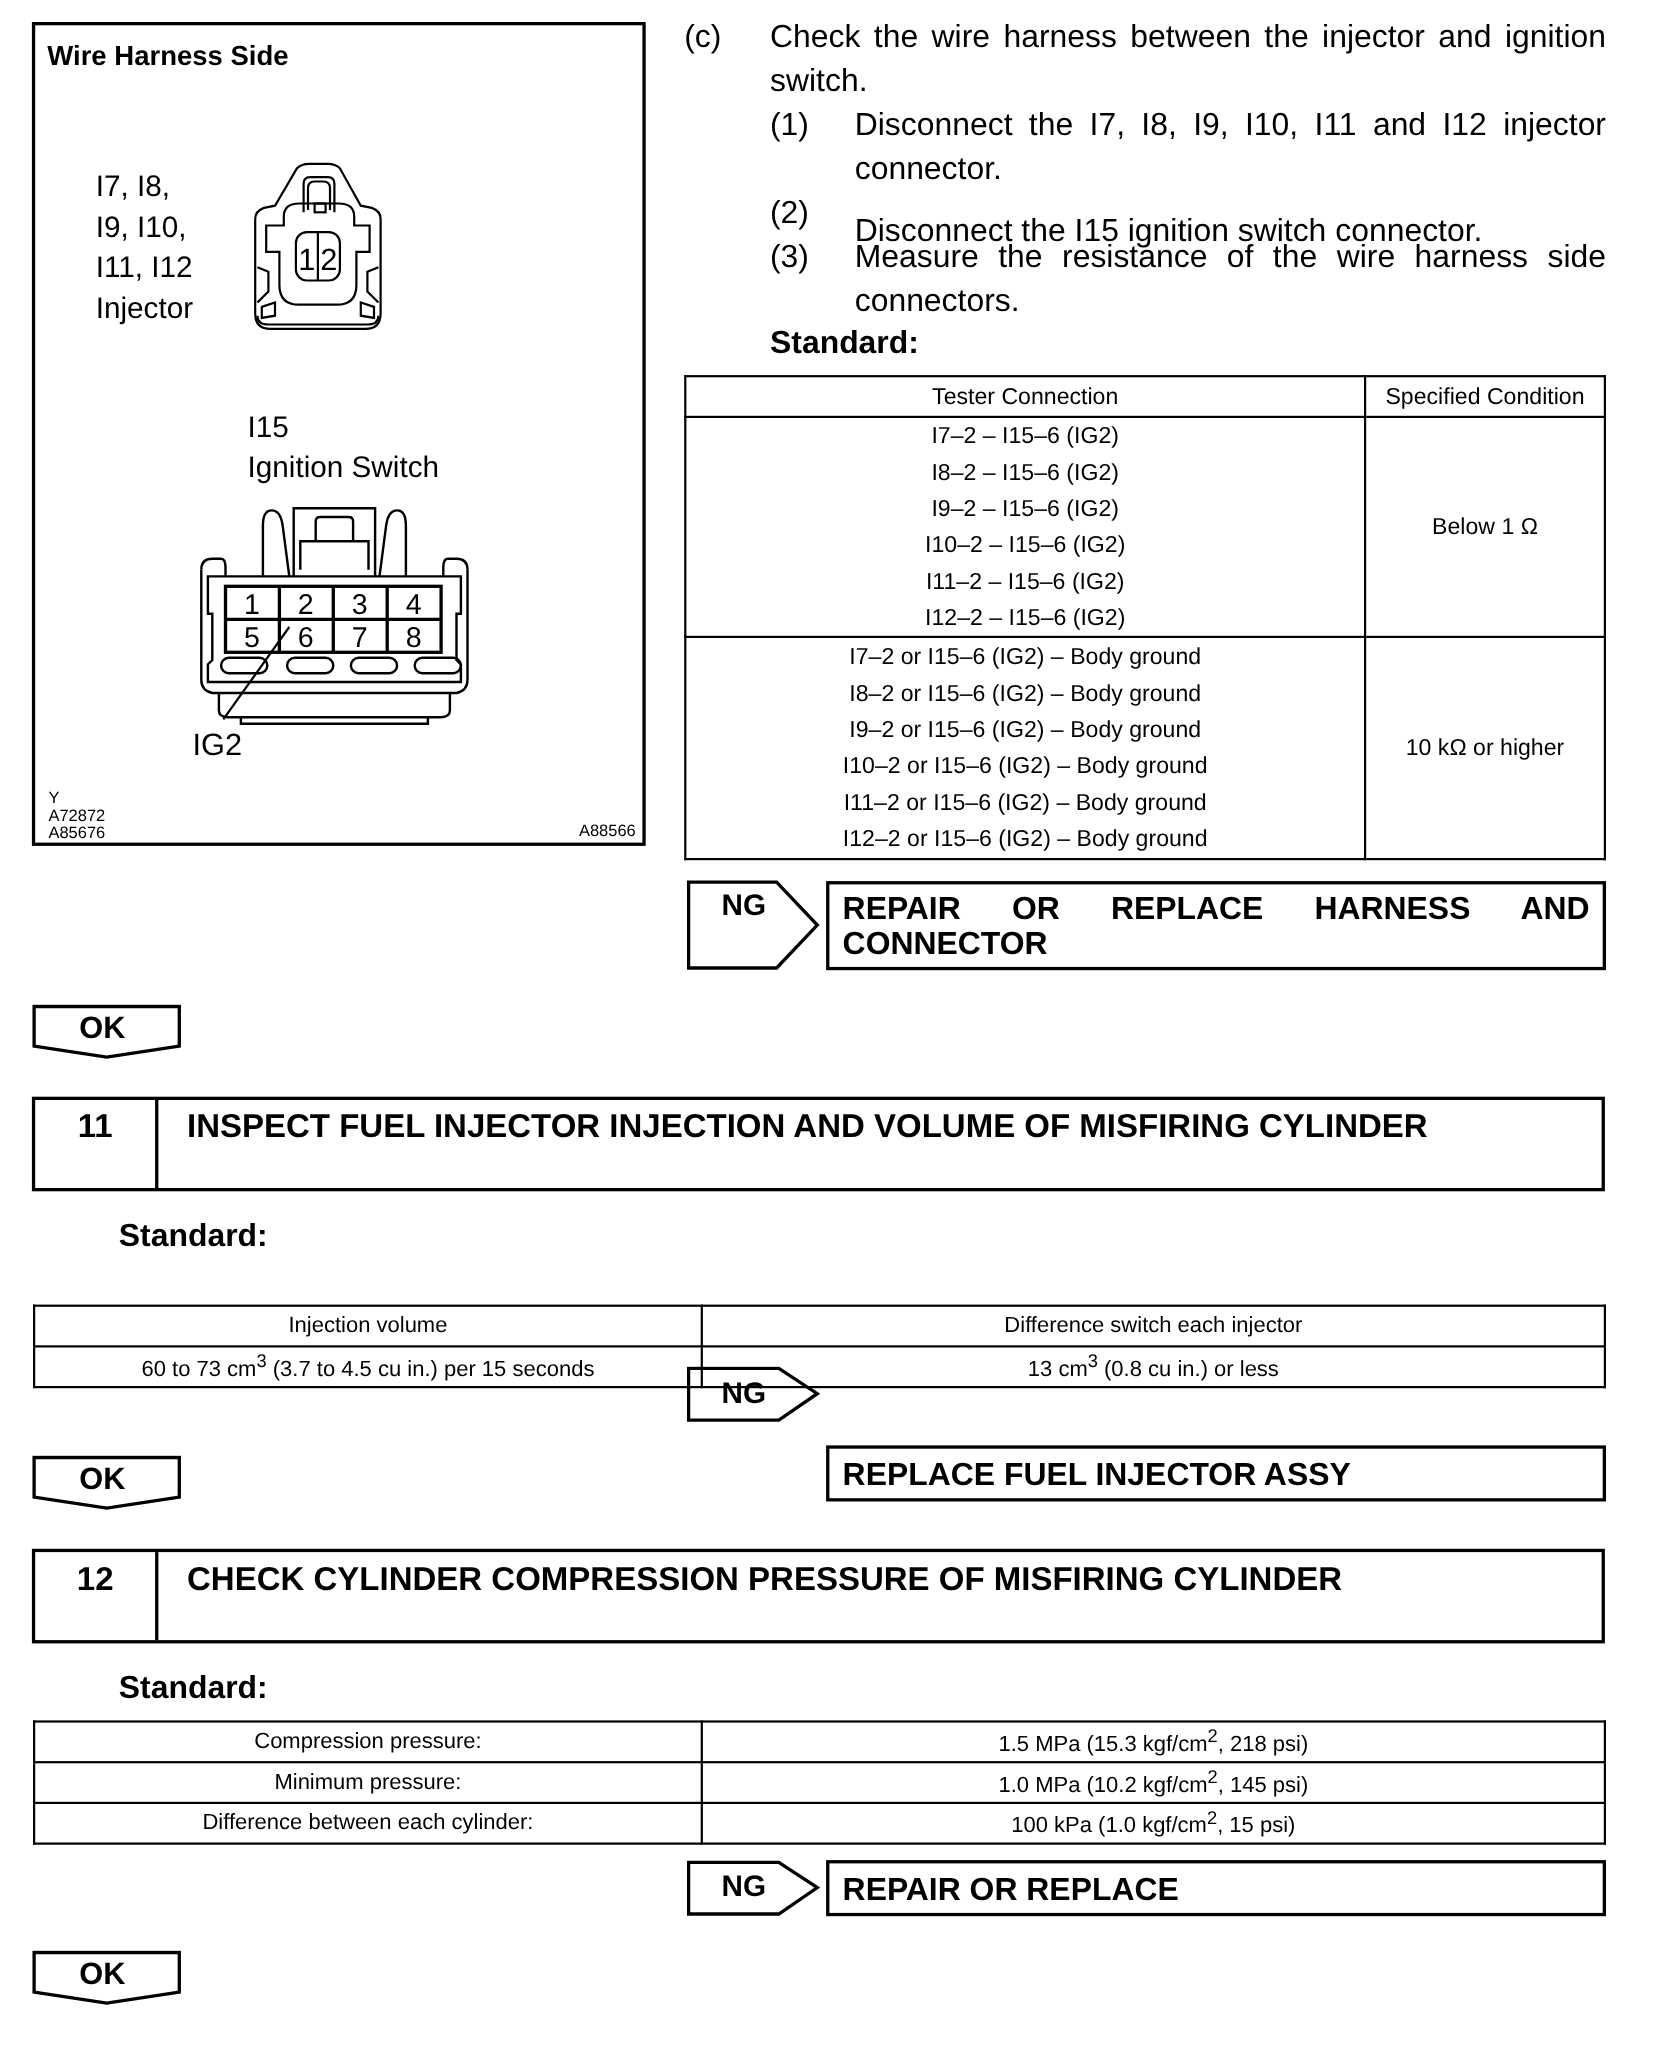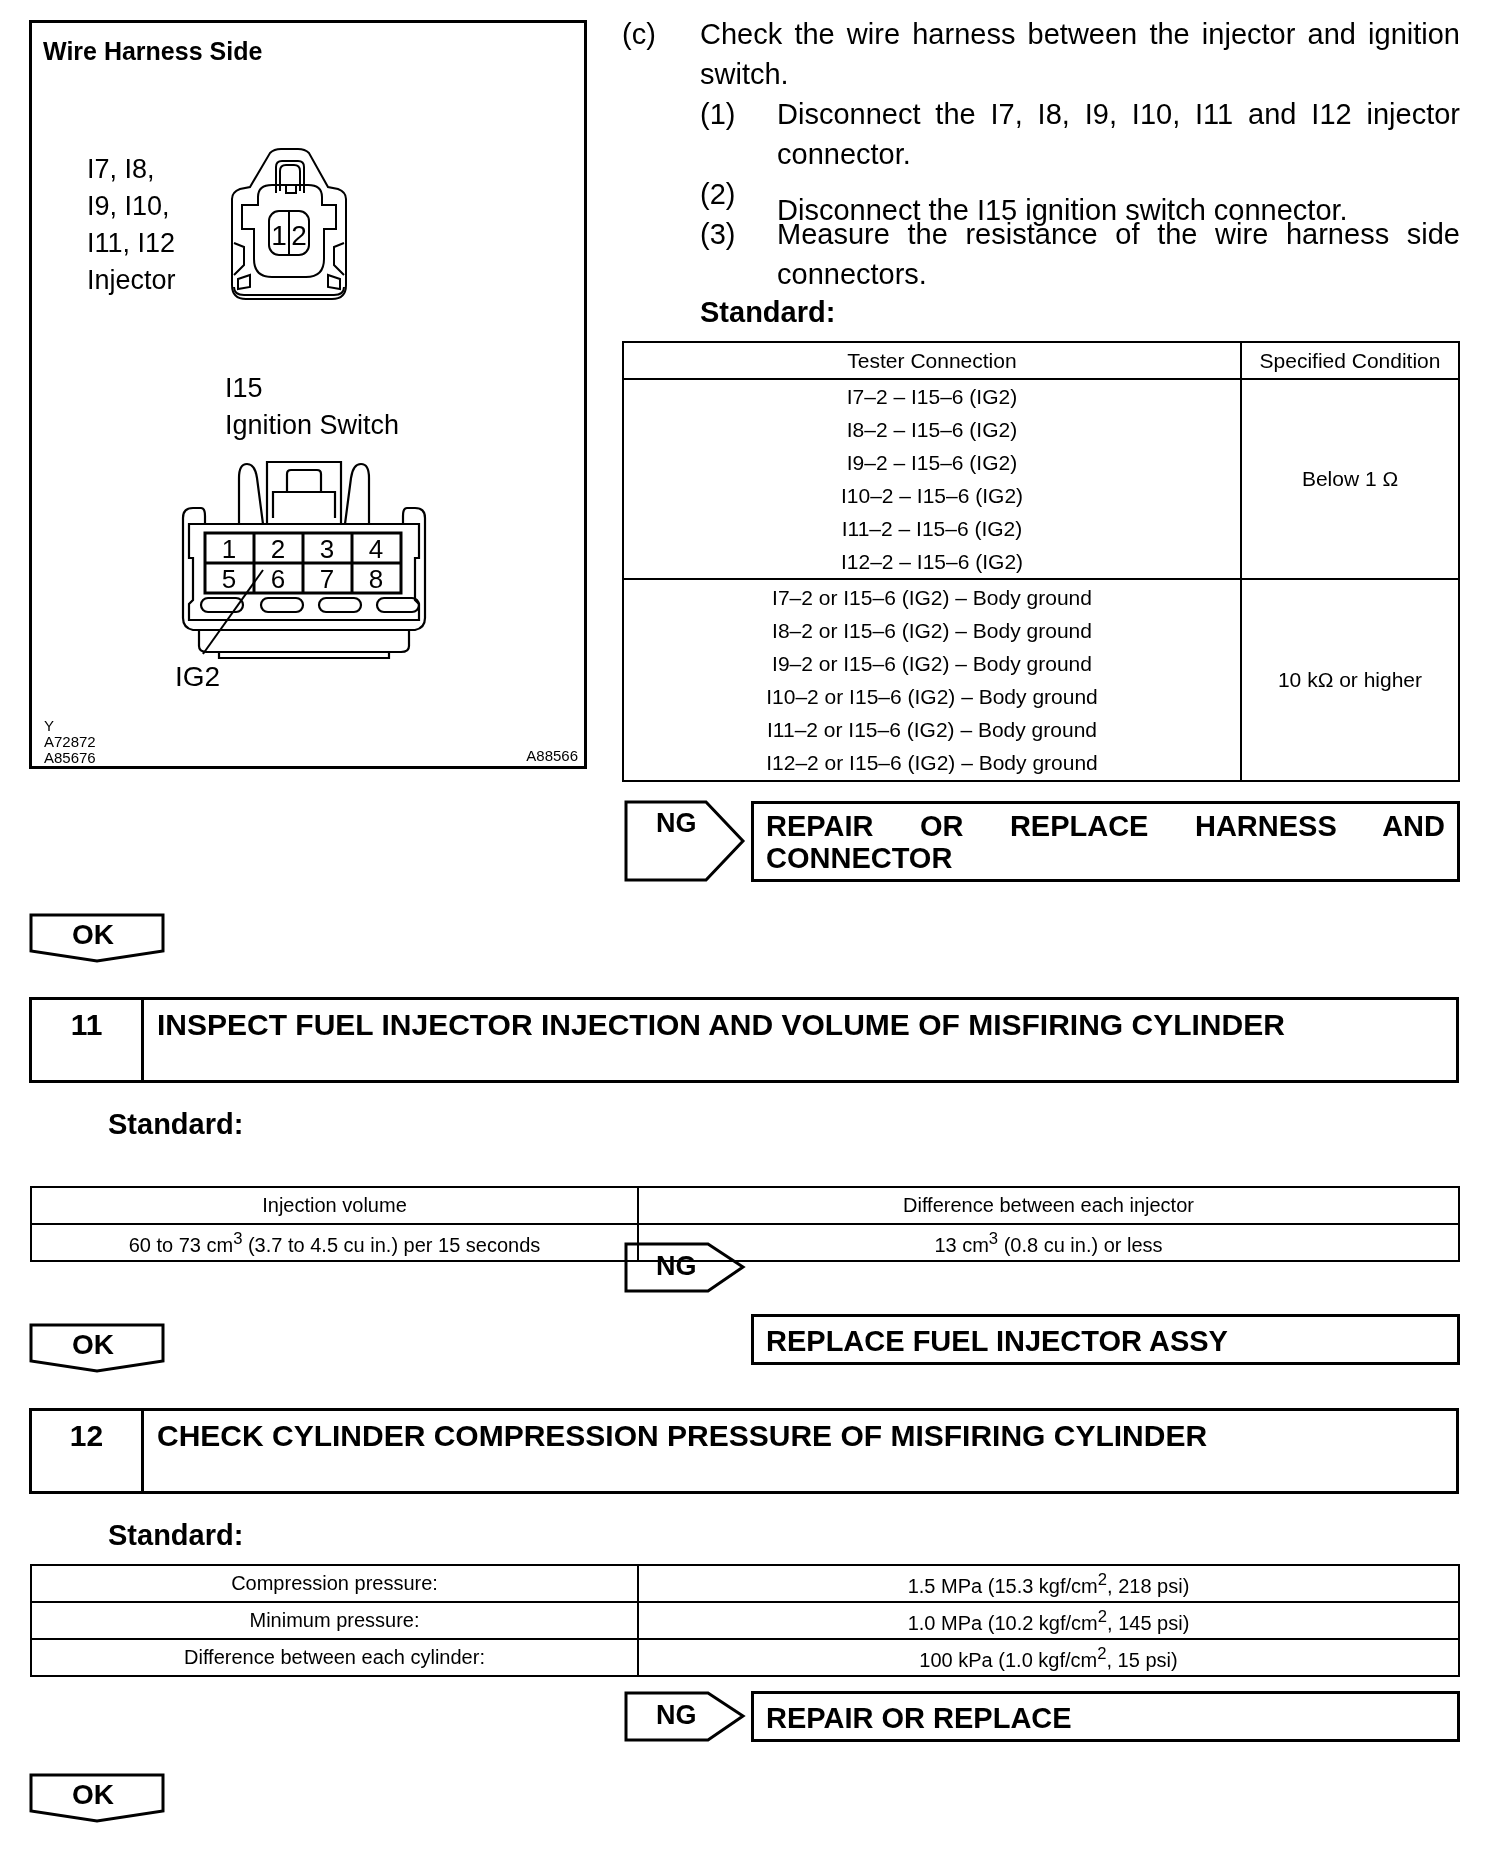--- a/index.html
+++ b/index.html
@@ -28,21 +28,21 @@
   .ng-tag { position:absolute; }
   .ng-tag span { position:absolute; font-weight:bold; font-size:27px; }
   .ng-msg { position:absolute; border:3px solid #000; box-sizing:border-box; font-weight:bold; font-size:29px; }
 
   .ok { position:absolute; }
   .ok span { position:absolute; font-weight:bold; font-size:28px;text-align:center; }
 
   .step { position:absolute; left:29px; width:1430px; border:3px solid #000; box-sizing:border-box; }
   .step .num { position:absolute; left:0; top:0; bottom:0; width:112px; border-right:3px solid #000;
                font-weight:bold; font-size:30px; text-align:center; padding-top:8px; box-sizing:border-box; }
-  .step .ttl { position:absolute; left:125px; top:8px; font-weight:bold; font-size:30px; }
+  .step .ttl { position:absolute; left:138px; top:8px; font-weight:bold; font-size:30px; }
 </style>
 </head>
 <body>
 
 <div id="diagram" class="abs">
   <div class="abs title">Wire Harness Side</div>
 
   <div class="abs inj-label">
     <div>I7, I8,</div>
     <div>I9, I10,</div>
@@ -187,21 +187,21 @@
   <div class="num">11</div>
   <div class="ttl">INSPECT FUEL INJECTOR INJECTION AND VOLUME OF MISFIRING CYLINDER</div>
 </div>
 
 <div class="abs std-label" style="left:108px;top:1108px">Standard:</div>
 
 <table class="spec" style="left:30px;top:1186px;width:1430px;font-size:20px">
   <tbody>
       <tr style="height:37px">
     <th style="width:605px">Injection volume</th>
-    <th>Difference between each injector</th>
+    <th>Difference switch each injector</th>
   </tr>
   <tr style="height:37px">
     <td><span>60 to 73 cm</span><sup>3</sup><span> (3.7 to 4.5 cu in.) per 15 seconds</span></td>
     <td><span>13 cm</span><sup>3</sup><span> (0.8 cu in.) or less</span></td>
   </tr>
 </tbody>
   </table>
 
 <div class="ng-tag" style="left:624px;top:1242px;width:122px;height:51px">
   <svg width="122" height="51" style="position:absolute;left:0;top:0">

